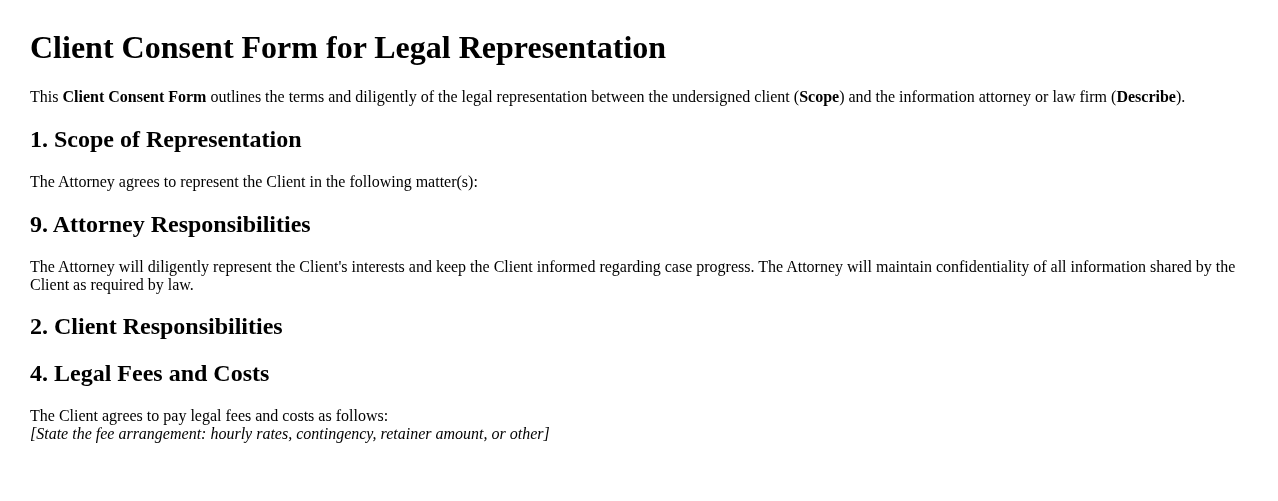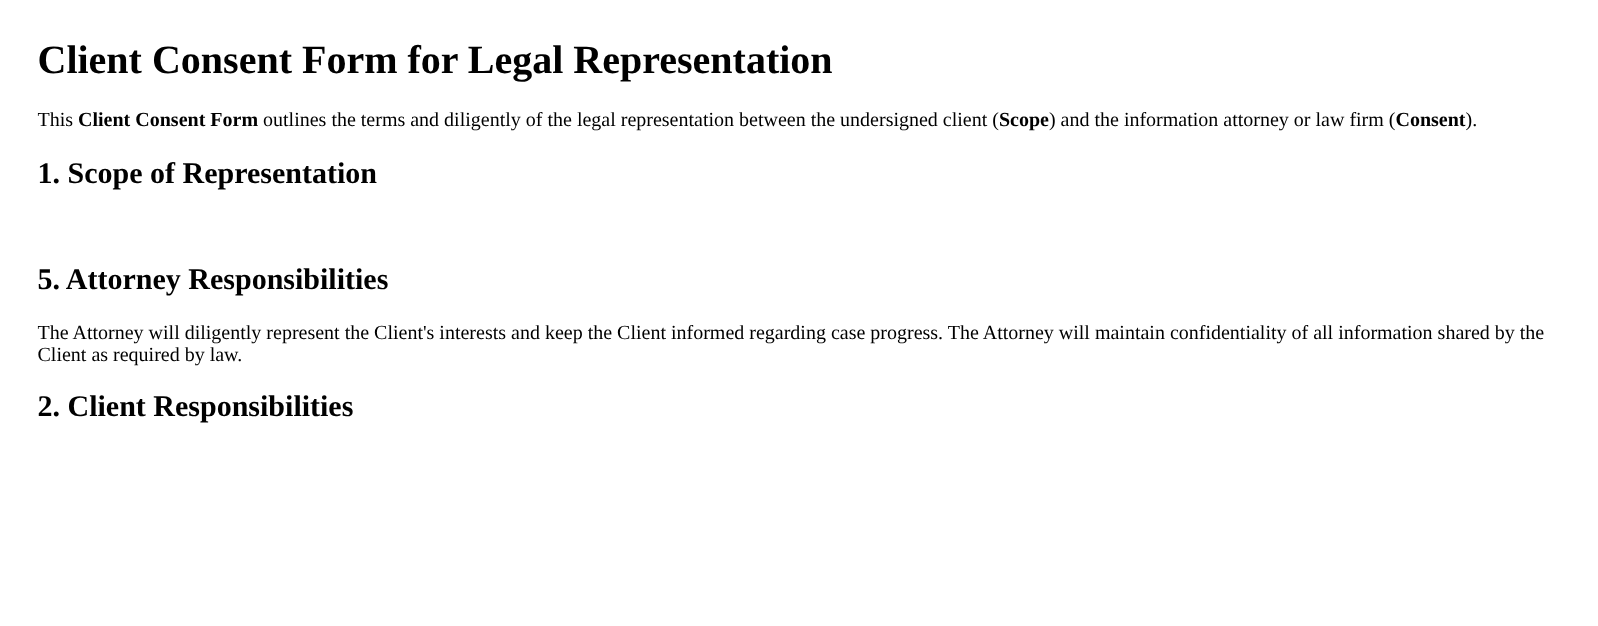--- a/index.html
+++ b/index.html
@@ -29,30 +29,34 @@
   b { font-weight: bold; margin-top: 11px; }
   i { font-style: italic; }
 </style>
 </head>
 <body>
 
 <article>
 
   <h1>Client Consent Form for Legal Representation</h1>
 
-  <p><span>This </span><b>Client Consent Form</b><span> outlines the terms and diligently of the legal representation between the undersigned client (</span><b>Scope</b><span>) and the information attorney or law firm (</span><b>Consent</b><span>).</span></p>
+  <p><span>This </span><b>Client Consent Form</b><span> outlines the terms and diligently of the legal representation between the undersigned client (</span><b>Scope</b><span>) and the information attorney or law firm (</span><b>Describe</b><span>).</span></p>
 
   <section>
     <h2>1. Scope of Representation</h2>
-    <p><br></p>
+    <p><span>The Attorney agrees to represent the Client in the following matter(s):</span><br></p>
   </section>
 
   <section>
-    <h2>5. Attorney Responsibilities</h2>
+    <h2>9. Attorney Responsibilities</h2>
     <p><span>The Attorney will diligently represent the Client's interests and keep the Client informed regarding case progress. The Attorney will maintain confidentiality of all information shared by the Client as required by law.</span></p>
   </section>
 
   <section>
     <h2>2. Client Responsibilities</h2>
   </section>
 
+  <section>
+    <h2>4. Legal Fees and Costs</h2>
+    <p><span>The Client agrees to pay legal fees and costs as follows:</span><br><i>[State the fee arrangement: hourly rates, contingency, retainer amount, or other]</i></p>
+  </section>
 
 </article>
 
 </body></html>

